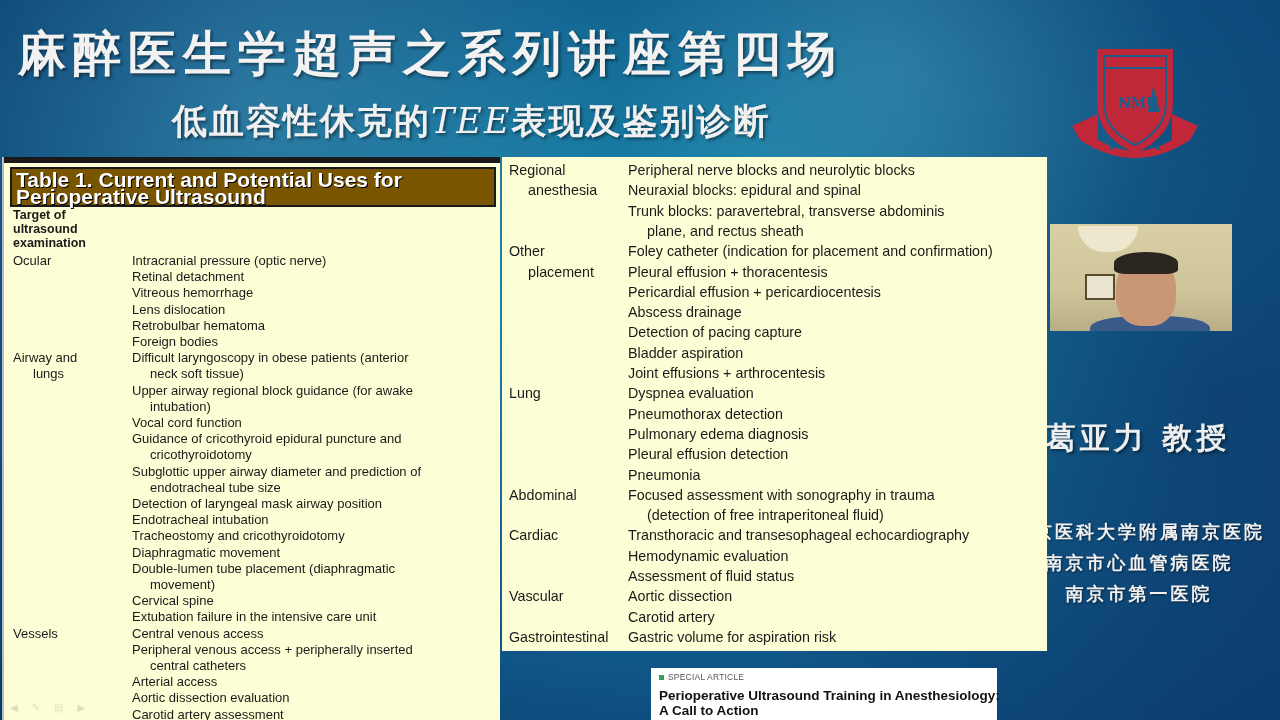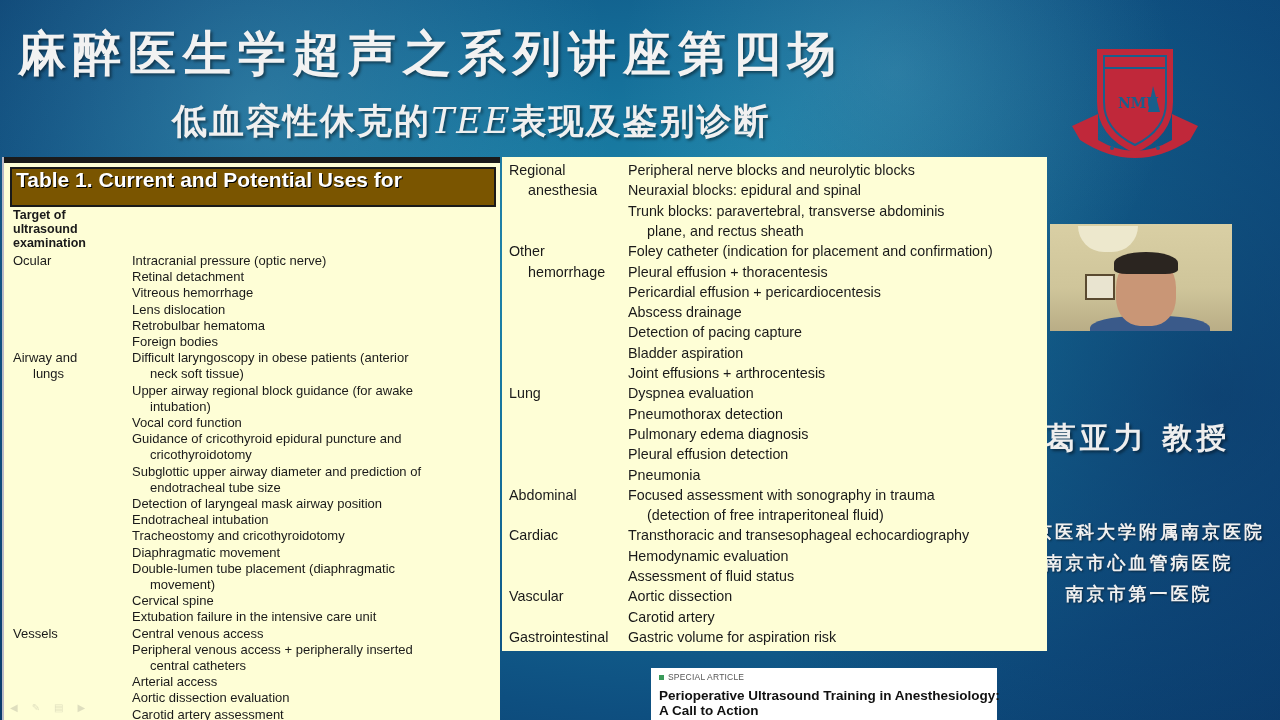--- a/index.html
+++ b/index.html
@@ -127,20 +127,21 @@
 
 <div class="presenter-name">葛亚力 教授</div>
 <div class="affil" style="top:520px">南京医科大学附属南京医院</div>
 <div class="affil" style="top:551px">南京市心血管病医院</div>
 <div class="affil" style="top:582px">南京市第一医院</div>
 
 <div class="panel panel-left">
   <div class="topbar"></div>
   <div class="table-header">
     <span>Table 1.  Current and Potential Uses for</span>
+    <span>Perioperative Ultrasound</span>
   </div>
   <div class="col-head" style="left:9px; top:51px;">
     <div>Target of</div>
     <div>ultrasound</div>
     <div>examination</div>
   </div>
   <div id="left-rows">
       <div class="row cat" style="left: 9px; top: 96px;">Ocular</div>
       <div class="row " style="left: 128px; top: 96px;">Intracranial pressure (optic nerve)</div>
       <div class="row " style="left: 128px; top: 112.2px;">Retinal detachment</div>
@@ -187,21 +188,21 @@
 <div class="panel panel-right">
   <div id="right-rows">
       <div class="row cat" style="left: 7px; top: 4px;">Regional</div>
       <div class="row " style="left: 126px; top: 4px;">Peripheral nerve blocks and neurolytic blocks</div>
       <div class="row cat" style="left: 26px; top: 24.3px;">anesthesia</div>
       <div class="row " style="left: 126px; top: 24.3px;">Neuraxial blocks: epidural and spinal</div>
       <div class="row " style="left: 126px; top: 44.6px;">Trunk blocks: paravertebral, transverse abdominis</div>
       <div class="row cont" style="left: 145px; top: 64.9px;">plane, and rectus sheath</div>
       <div class="row cat" style="left: 7px; top: 85.2px;">Other</div>
       <div class="row " style="left: 126px; top: 85.2px;">Foley catheter (indication for placement and confirmation)</div>
-      <div class="row cat" style="left: 26px; top: 105.5px;">hemorrhage</div>
+      <div class="row cat" style="left: 26px; top: 105.5px;">placement</div>
       <div class="row " style="left: 126px; top: 105.5px;">Pleural effusion + thoracentesis</div>
       <div class="row " style="left: 126px; top: 125.8px;">Pericardial effusion + pericardiocentesis</div>
       <div class="row " style="left: 126px; top: 146.1px;">Abscess drainage</div>
       <div class="row " style="left: 126px; top: 166.4px;">Detection of pacing capture</div>
       <div class="row " style="left: 126px; top: 186.7px;">Bladder aspiration</div>
       <div class="row " style="left: 126px; top: 207px;">Joint effusions + arthrocentesis</div>
       <div class="row cat" style="left: 7px; top: 227.3px;">Lung</div>
       <div class="row " style="left: 126px; top: 227.3px;">Dyspnea evaluation</div>
       <div class="row " style="left: 126px; top: 247.6px;">Pneumothorax detection</div>
       <div class="row " style="left: 126px; top: 267.9px;">Pulmonary edema diagnosis</div>

